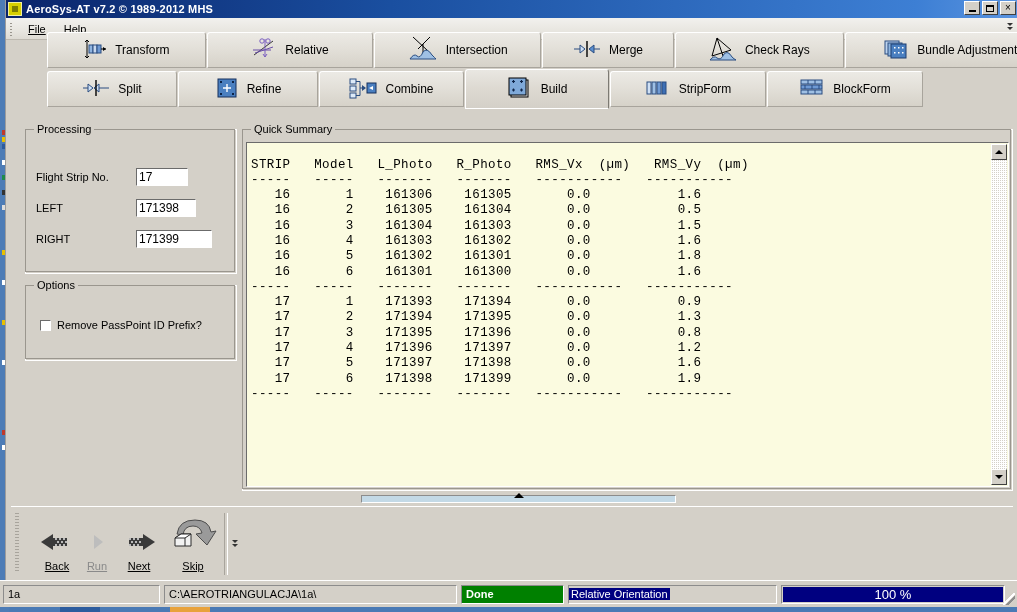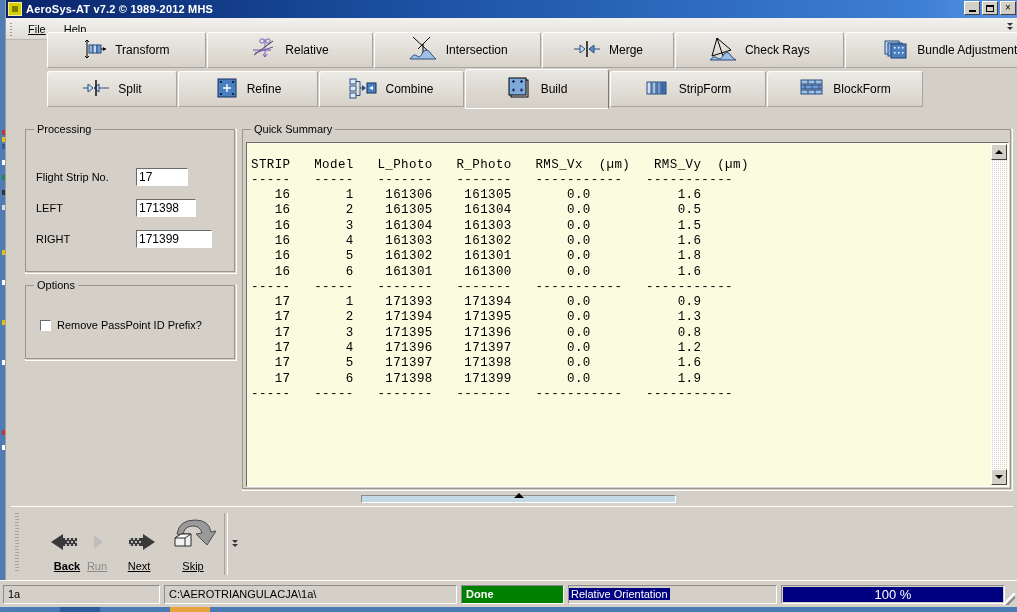--- a/index.html
+++ b/index.html
@@ -528,21 +528,21 @@
   </div>
 
   <div id="splitter">
     <div id="splitter-track"></div>
     <div id="splitter-arrow"></div>
   </div>
 
   <div id="navbar">
     <div id="nav-grip"></div>
 
-    <div class="nav-btn" style="left:28px;font-weight:bold;">
+    <div class="nav-btn" style="left:18px;">
       <span class="ico">
         <svg width="40" height="28" viewBox="0 0 40 28">
           <path d="M16 6 L4 14 L16 22 L16 18 L30 18 L30 10 L16 10 Z" fill="#3a3a3a"></path>
           <g fill="#b9b9b9">
             <rect x="18" y="10" width="2" height="2"></rect>
               <rect x="22" y="10" width="2" height="2"></rect>
               <rect x="26" y="10" width="2" height="2"></rect>
             <rect x="20" y="13" width="2" height="2"></rect>
               <rect x="24" y="13" width="2" height="2"></rect>
               <rect x="28" y="13" width="2" height="2"></rect>

